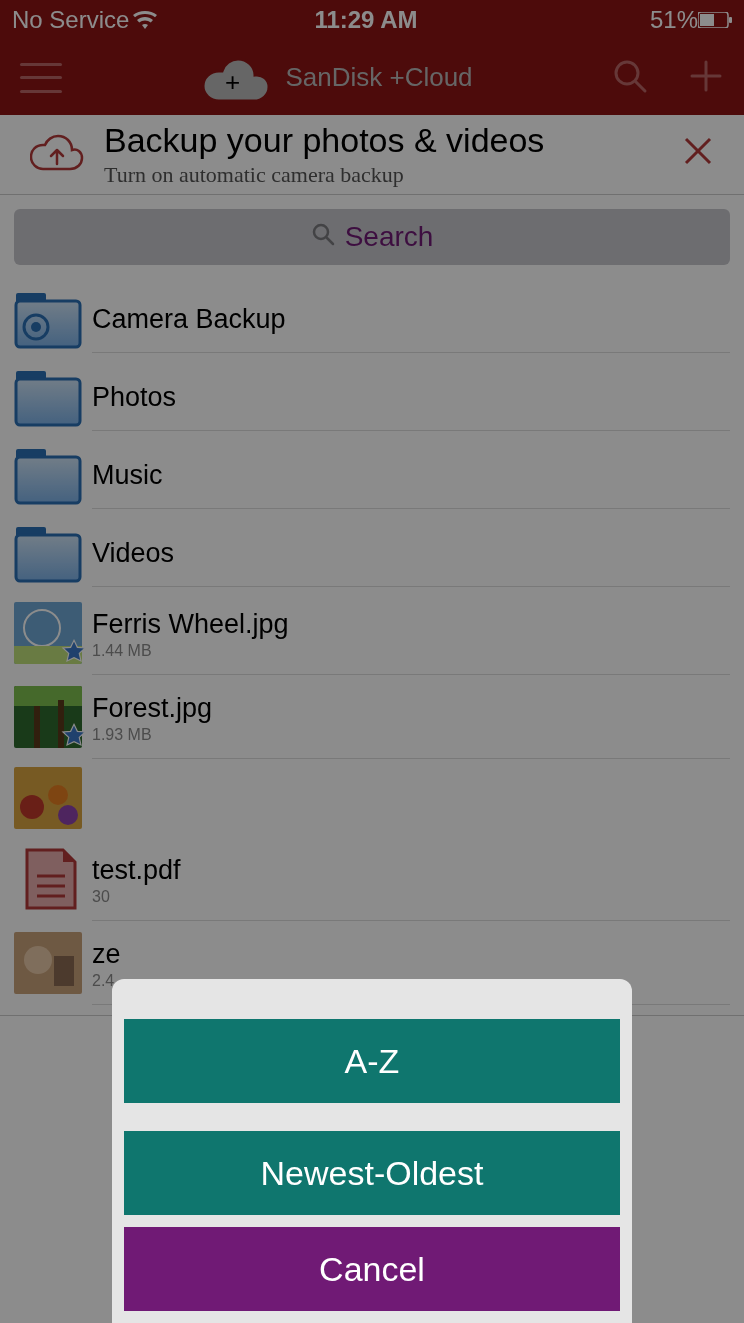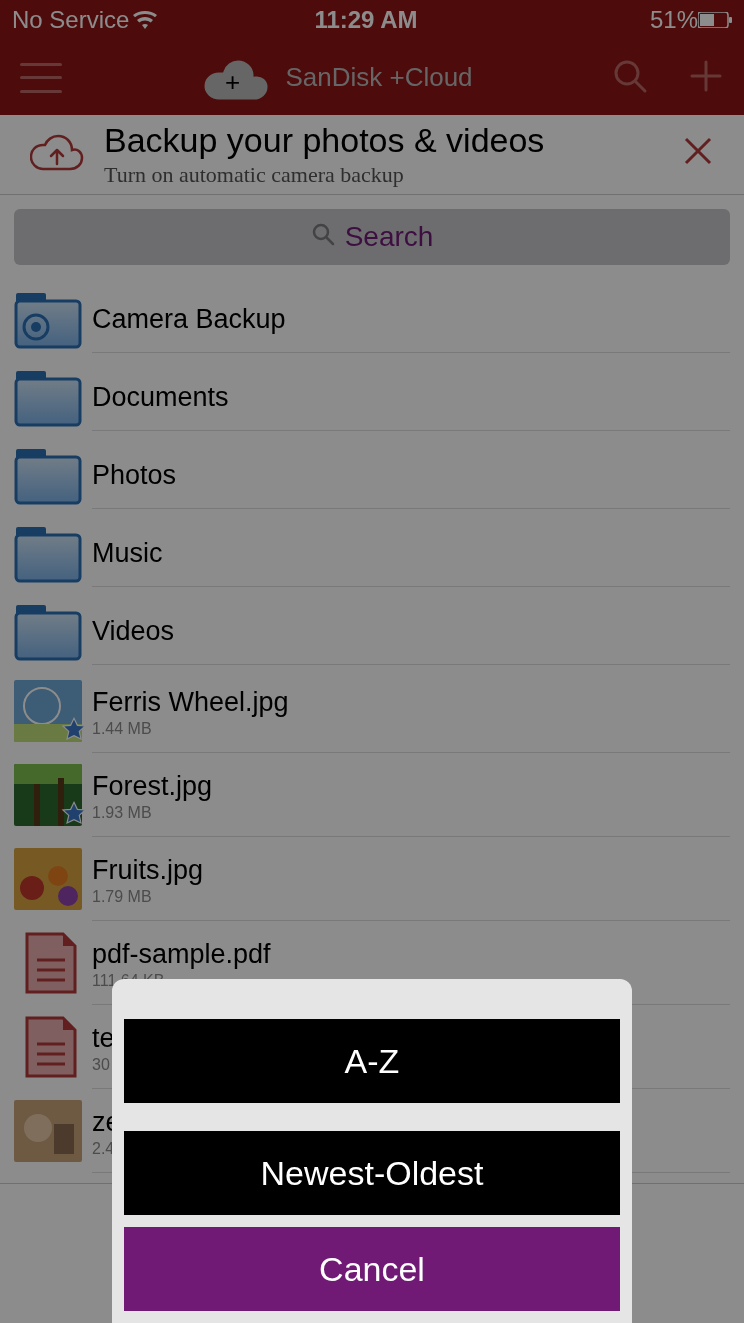--- a/index.html
+++ b/index.html
@@ -56,21 +56,21 @@
 
   
   .bottom-div { border-top: 1px solid #ccc; height: 80px; margin-top: 10px;}
 
   
   .overlay { position: absolute; inset: 0; background: rgba(0,0,0,0.45); }
 
   
   .sheet { position: absolute; left: 50%; transform: translateX(-50%); bottom: 0; width: 520px; background: #e5e5e5; border-radius: 12px 12px 0 0; padding: 12px 12px 0 12px; }
   .sheet-btn { width: 100%; height: 84px; border: none; font-size: 34px; color: #fff; display: flex; align-items: center; justify-content: center; margin-bottom: 12px; font-family: inherit;}
-  .sheet-btn.primary { background: #000000; margin-top: 28px; }
+  .sheet-btn.primary { background: #0f766e; margin-top: 28px; }
   .sheet-btn.cancel { background: #701a75; }
   
 </style>
 </head>
 <body>
 
 <div class="screen">
 
   <div class="status-bar">
     <div class="status-left">
@@ -171,37 +171,20 @@
           <rect x="2" y="14" width="64" height="46" rx="4" fill="url(#fg0)" stroke="#2a6fb5" stroke-width="3"></rect>
           <circle cx="22" cy="40" r="12" fill="none" stroke="#2a6fb5" stroke-width="3"></circle>
           <circle cx="22" cy="40" r="5" fill="#2a6fb5"></circle>
         </svg>
       </div>
       <div class="row-body">
           <div class="row-name">Camera Backup</div>
         </div>
     </div>
 
-    <div class="row">
-      <div class="thumb">
-        <svg class="folder-svg" viewBox="0 0 68 62">
-          <defs>
-              <linearGradient id="fg1" x1="0" y1="0" x2="0" y2="1">
-                <stop offset="0" stop-color="#cfe4f7"></stop>
-                <stop offset="1" stop-color="#7db2e8"></stop>
-              </linearGradient>
-            </defs>
-          <rect x="2" y="6" width="30" height="10" rx="2" fill="#2a6fb5"></rect>
-          <rect x="2" y="14" width="64" height="46" rx="4" fill="url(#fg1)" stroke="#2a6fb5" stroke-width="3"></rect>
-        </svg>
-      </div>
-      <div class="row-body">
-          <div class="row-name">Documents</div>
-        </div>
-    </div>
 
     <div class="row">
       <div class="thumb">
         <svg class="folder-svg" viewBox="0 0 68 62">
             <defs>
               <linearGradient id="fg3" x1="0" y1="0" x2="0" y2="1">
                 <stop offset="0" stop-color="#cfe4f7"></stop>
                 <stop offset="1" stop-color="#7db2e8"></stop>
               </linearGradient>
             </defs>
@@ -287,53 +270,34 @@
 
     <div class="row">
       <div class="thumb">
         <svg class="thumb-img" viewBox="0 0 68 62">
             <rect width="68" height="62" fill="#d9a441"></rect>
             <circle cx="18" cy="40" r="12" fill="#c0392b"></circle>
             <circle cx="44" cy="28" r="10" fill="#e67e22"></circle>
             <circle cx="54" cy="48" r="10" fill="#8e44ad"></circle>
           </svg>
       </div>
-      <div class="row-body">
-        <div class="row-name">Fruits.jpg</div>
-        <div class="row-sub">1.79 MB</div>
-      </div>
-    </div>
+    </div>
+
 
     <div class="row">
       <div class="thumb" style="display:flex;justify-content:center;">
         <svg class="pdf-thumb" viewBox="0 0 56 62">
             <path d="M4 2h36l12 12v46H4z" fill="#e8aeae" stroke="#b23a3a" stroke-width="3"></path>
             <path d="M40 2v12h12" fill="#b23a3a"></path>
             <line x1="14" y1="28" x2="42" y2="28" stroke="#b23a3a" stroke-width="3"></line>
             <line x1="14" y1="38" x2="42" y2="38" stroke="#b23a3a" stroke-width="3"></line>
             <line x1="14" y1="48" x2="42" y2="48" stroke="#b23a3a" stroke-width="3"></line>
           </svg>
       </div>
       <div class="row-body">
-        <div class="row-name">pdf-sample.pdf</div>
-        <div class="row-sub">111.64 KB</div>
-      </div>
-    </div>
-
-    <div class="row">
-      <div class="thumb" style="display:flex;justify-content:center;">
-        <svg class="pdf-thumb" viewBox="0 0 56 62">
-            <path d="M4 2h36l12 12v46H4z" fill="#e8aeae" stroke="#b23a3a" stroke-width="3"></path>
-            <path d="M40 2v12h12" fill="#b23a3a"></path>
-            <line x1="14" y1="28" x2="42" y2="28" stroke="#b23a3a" stroke-width="3"></line>
-            <line x1="14" y1="38" x2="42" y2="38" stroke="#b23a3a" stroke-width="3"></line>
-            <line x1="14" y1="48" x2="42" y2="48" stroke="#b23a3a" stroke-width="3"></line>
-          </svg>
-      </div>
-      <div class="row-body">
         <div class="row-name">test.pdf</div>
         <div class="row-sub">30</div>
       </div>
     </div>
 
     <div class="row">
       <div class="thumb">
         <svg class="thumb-img" viewBox="0 0 68 62">
             <rect width="68" height="62" fill="#c9a27a"></rect>
             <circle cx="24" cy="28" r="14" fill="#e8c9a8"></circle>

